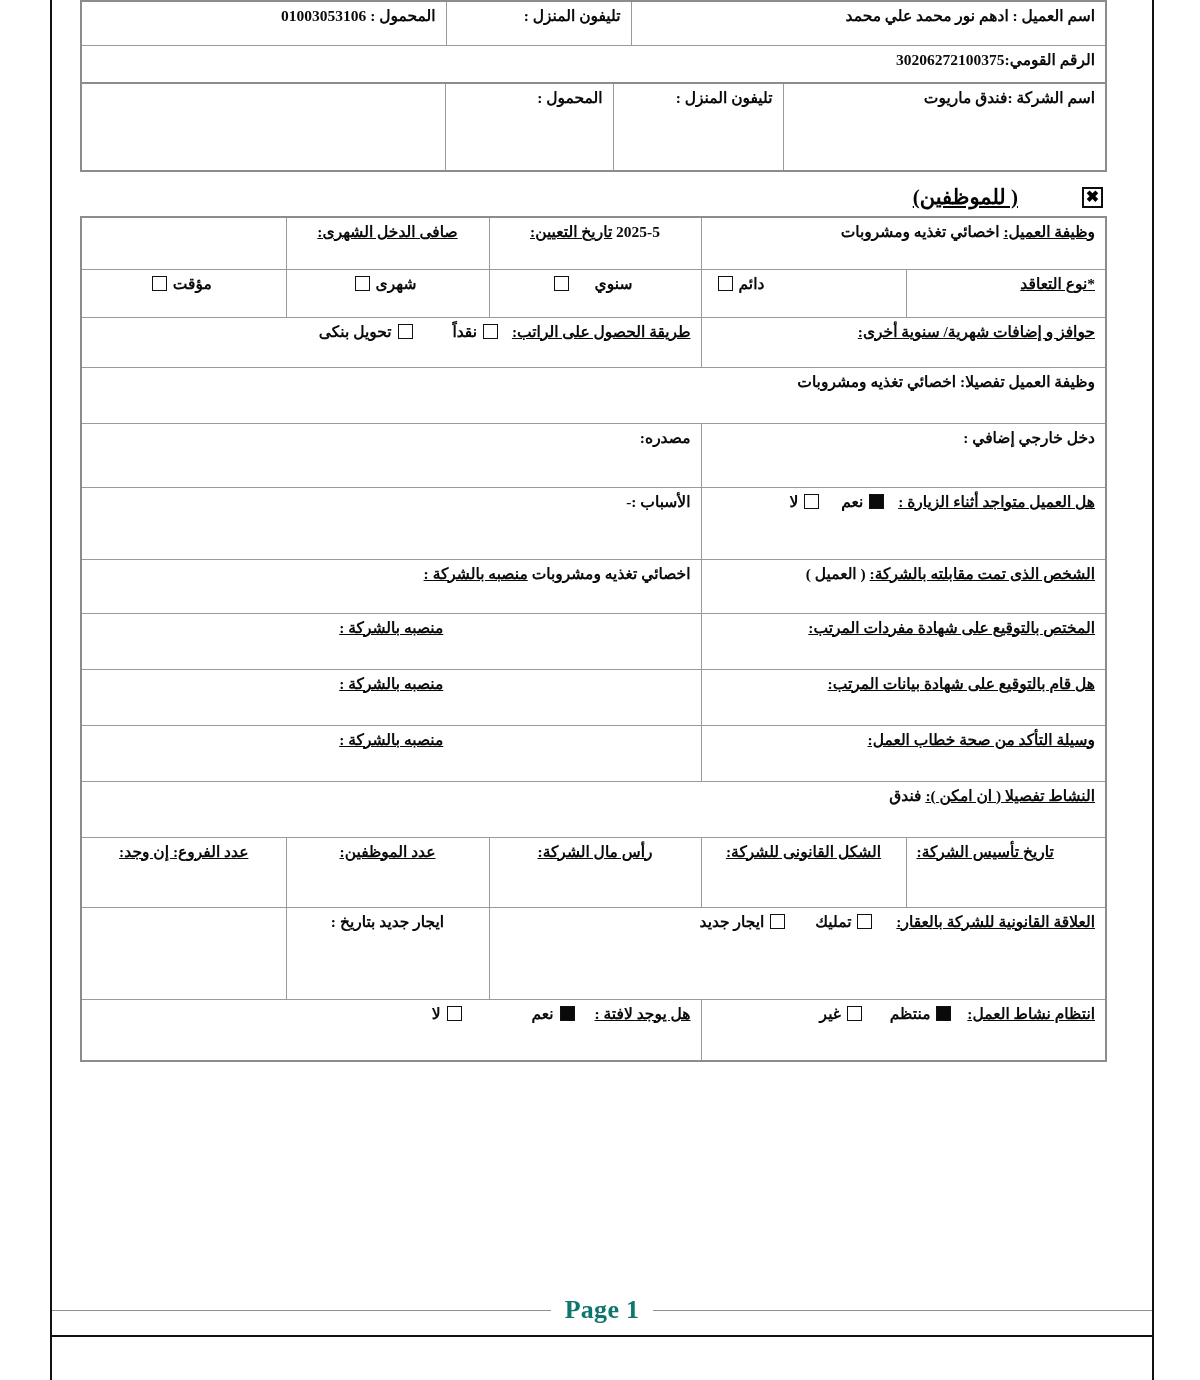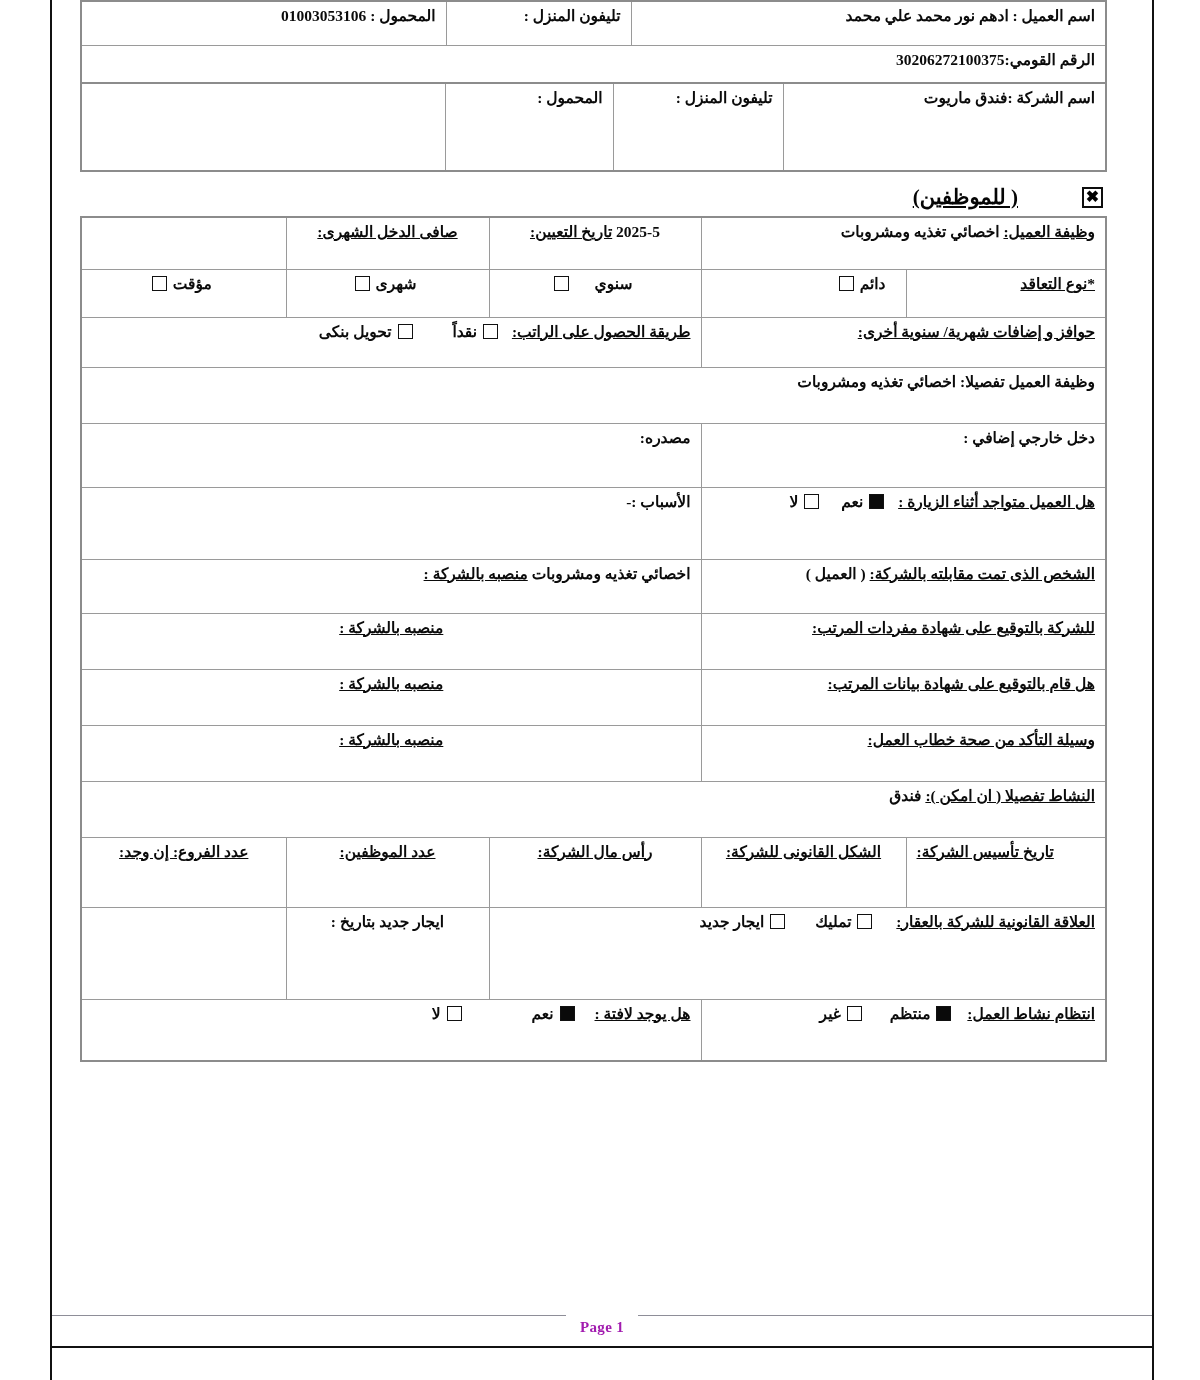--- a/index.html
+++ b/index.html
@@ -110,25 +110,24 @@
     display: flex; align-items: center;
     gap: 14px;
   }
   .footer .rule {
     flex: 1 1 auto;
     border-top: 1px solid #8e8e98;
     height: 0;
   }
   .footer .pagenum {
     font-family: "Liberation Serif", serif;
-    font-size: 15px;
+    font-size: 26px;
     font-weight: bold;
-    color: #a21caf;
+    color: #0f766e;
     letter-spacing: .3px;
-    margin-top: 24px;
   }
   .footer .baseline {
     margin-top: 10px;
     border-top: 2px solid #111;
   }
 </style>
 </head>
 <body>
 
 <div class="page-rule left"></div>
@@ -200,21 +199,21 @@
         <td class="cell-mid" style="text-align:center">
           <span class="u">صافى الدخل الشهرى:</span>
         </td>
         <td class="cell-mid"></td>
       </tr>
 
       <tr>
         <td class="cell-mid" style="height:48px">
           <span class="u">*نوع التعاقد</span>
         </td>
-        <td class="cell-mid" style="text-align:right">
+        <td class="cell-mid" style="text-align:left">
           <span class="opt"><span class="lbl">دائم</span><span class="cb"></span></span>
         </td>
         <td class="cell-mid" style="text-align:center">
           <span class="opt"><span class="lbl">سنوي</span><span class="cb" style="margin-inline-start:26px"></span></span>
         </td>
         <td class="cell-mid" style="text-align:center">
           <span class="opt"><span class="lbl">شهرى</span><span class="cb"></span></span>
         </td>
         <td class="cell-mid" style="text-align:center">
           <span class="opt"><span class="lbl">مؤقت</span><span class="cb"></span></span>
@@ -259,21 +258,21 @@
           <span>( العميل )</span>
         </td>
         <td class="cell-mid" colspan="3" style="text-align:right">
           <span>اخصائي تغذيه ومشروبات</span>
           <span class="u">منصبه بالشركة :</span>
         </td>
       </tr>
 
       <tr>
         <td class="cell-mid" colspan="2" style="height:56px">
-          <span class="u">للشركة بالتوقيع على شهادة مفردات المرتب:</span>
+          <span class="u">المختص بالتوقيع على شهادة مفردات المرتب:</span>
         </td>
         <td class="cell-mid" colspan="3" style="text-align:center">
           <span class="u">منصبه بالشركة :</span>
         </td>
       </tr>
 
       <tr>
         <td class="cell-mid" colspan="2" style="height:56px">
           <span class="u">هل قام بالتوقيع على شهادة بيانات المرتب:</span>
         </td>

